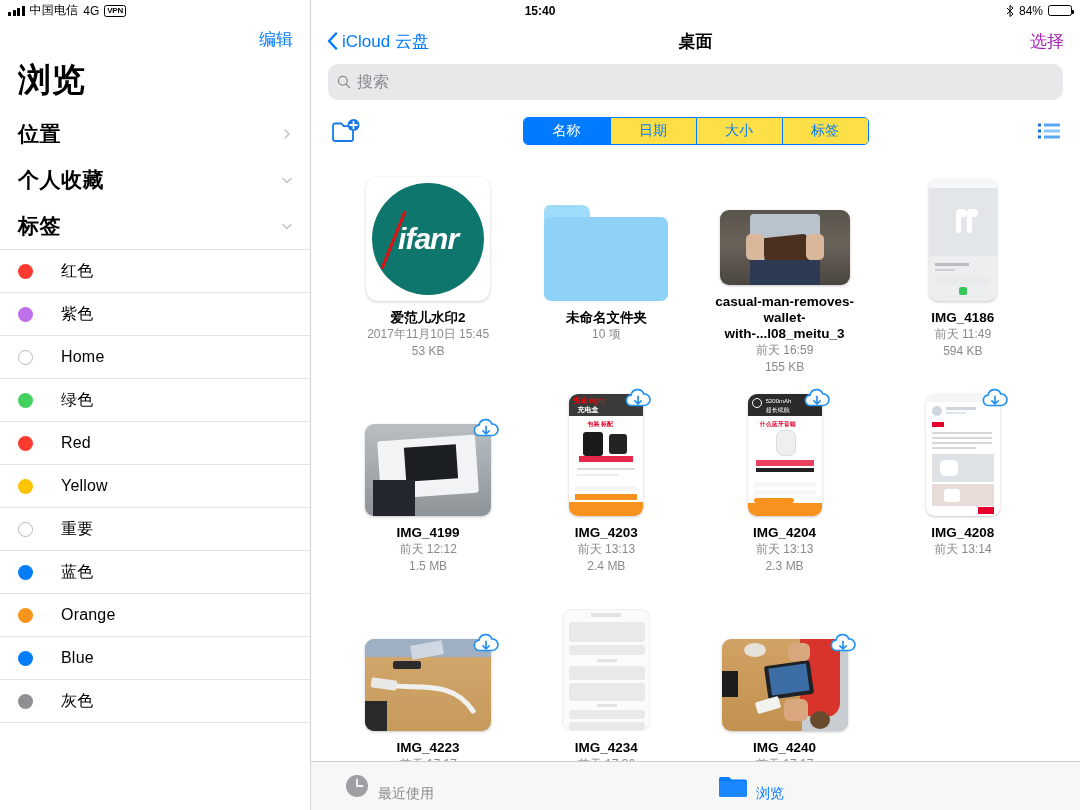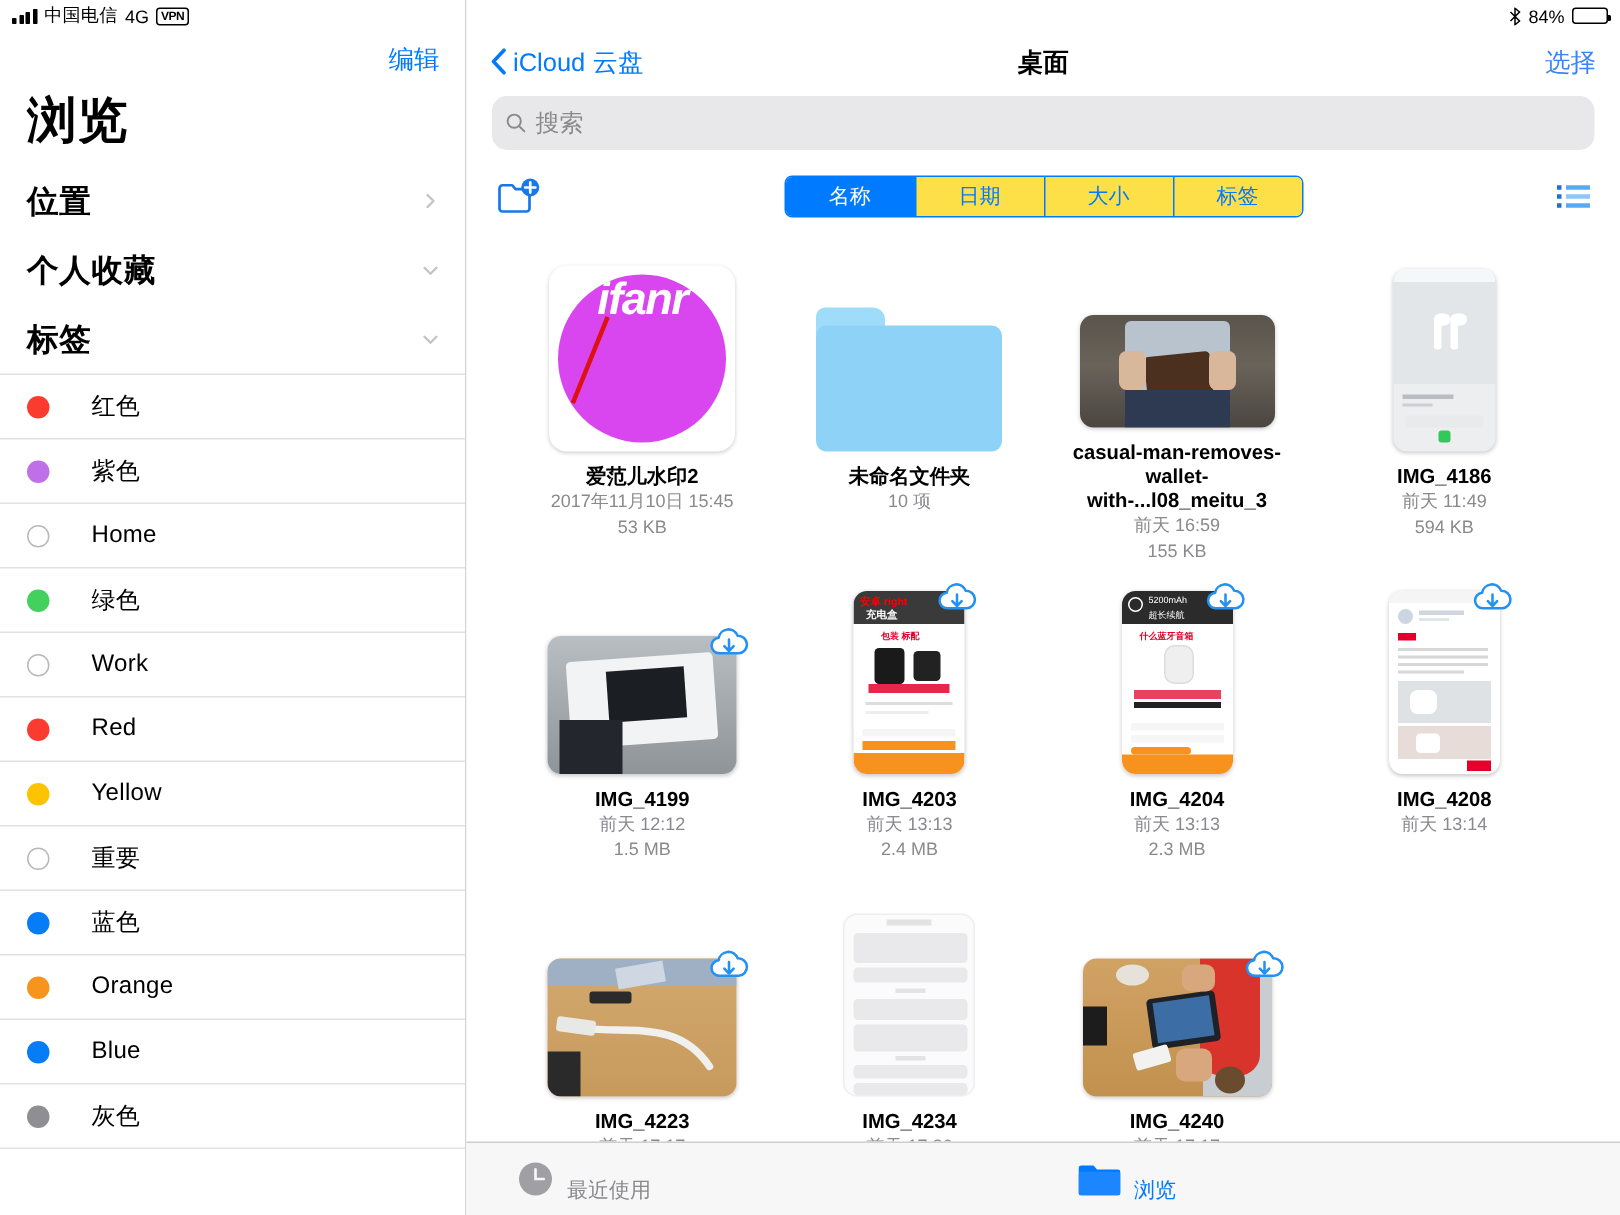--- a/index.html
+++ b/index.html
@@ -82,21 +82,21 @@
     flex: 1; height: 810px; padding-top: 21px;
     display: flex; flex-direction: column; background: #fff; position: relative;
   }
   .navbar { height: 40px; display: flex; align-items: center; position: relative; padding: 0 16px; }
   .back { display: flex; align-items: center; color: #007aff; font-size: 17px; cursor: pointer; gap: 4px;}
   .back .bchev { width: 11px; height: 18px; }
   .nav-title {
     position: absolute; left: 0; right: 0; text-align: center;
     font-size: 17px; font-weight: 700; color: #000; pointer-events: none;
   }
-  .select-btn { margin-left: auto; color: #3b82f6; font-size: 17px; cursor: pointer; }
+  .select-btn { margin-left: auto; color: #a21caf; font-size: 17px; cursor: pointer; }
 
   .searchwrap { padding: 3px 17px 9px 17px; }
   .searchbar {
     height: 36px; background: #e8e8ea; border-radius: 10px;
     display: flex; align-items: center; padding: 0 9px; gap: 6px; cursor: text;
   }
   .searchbar svg { width: 14px; height: 14px; }
   .searchbar .ph { color: #8a8a8e; font-size: 16px; }
 
   .toolbar {
@@ -133,22 +133,22 @@
   .cloud { position: absolute; right: -10px; top: -10px; width: 30px; height: 30px; z-index: 3; }
   .fname {
     font-size: 13.5px; font-weight: 600; color: #000; text-align: center;
     margin-top: 9px; line-height: 16px; max-width: 160px;
   }
   .fmeta { font-size: 12px; color: #8a8a8e; text-align: center; line-height: 17px; }
 
   
   .ifanr { width: 124px; height: 124px; background: #fff; border-radius: 12px;
            display:flex;align-items:center;justify-content:center; box-shadow: 0 1px 3px rgba(0,0,0,.2);}
-  .ifanr-circle { width: 112px; height: 112px; border-radius: 50%; background: #d946ef;
-                  display:flex;justify-content:center; position: relative;}
+  .ifanr-circle { width: 112px; height: 112px; border-radius: 50%; background: #0f766e;
+                  display:flex;align-items:center;justify-content:center; position: relative;}
   .ifanr-txt { color:#fff; font-size: 30px; font-weight: 700; letter-spacing: -1px; font-style: italic;}
   .ifanr-slash { position:absolute; left: 20px; top: 26px; width: 3px; height: 62px;
                  background: #d11; transform: rotate(22deg); }
   .folder-ic { width: 124px; height: 96px; position: relative; }
   .folder-ic .tab { position:absolute; left:0; top:0; width:46px; height:18px;
                     background:#9fdcfa; border-radius:6px 8px 0 0; }
   .folder-ic .body { position:absolute; left:0; top:12px; width:124px; height:84px;
                      background:#8ed3f7; border-radius:7px; }
 
   
@@ -176,20 +176,21 @@
       <span class="sig">
           <i></i>
           <i></i>
           <i></i>
           <i></i>
         </span>
       <span class="carrier">中国电信</span>
       <span class="net">4G</span>
       <span class="vpn">VPN</span>
     </div>
+    <div class="sb-center">15:40</div>
     <div class="sb-right">
       <svg class="bt-icon" viewBox="0 0 8 12">
         <path d="M1 3l6 6-3 2.5V.5l3 2.5-6 6" fill="none" stroke="#000" stroke-width="1"></path>
       </svg>
       <span class="batt-pct">84%</span>
       <span class="batt"><span class="batt-fill" style="width:84%"></span></span>
     </div>
   </div>
 
   <div class="sidebar">
@@ -226,24 +227,20 @@
           <span class="dot" style="background:#bf6fe8"></span>
           <span class="tag-name">紫色</span>
         </div>
         <div class="tag-row">
           <span class="dot hollow"></span>
           <span class="tag-name">Home</span>
         </div>
         <div class="tag-row">
           <span class="dot" style="background:#43d15e"></span>
           <span class="tag-name">绿色</span>
-        </div>
-        <div class="tag-row">
-          <span class="dot hollow"></span>
-          <span class="tag-name">Work</span>
         </div>
         <div class="tag-row">
           <span class="dot" style="background:#fc3b30"></span>
           <span class="tag-name">Red</span>
         </div>
         <div class="tag-row">
           <span class="dot" style="background:#fcc300"></span>
           <span class="tag-name">Yellow</span>
         </div>
         <div class="tag-row">

